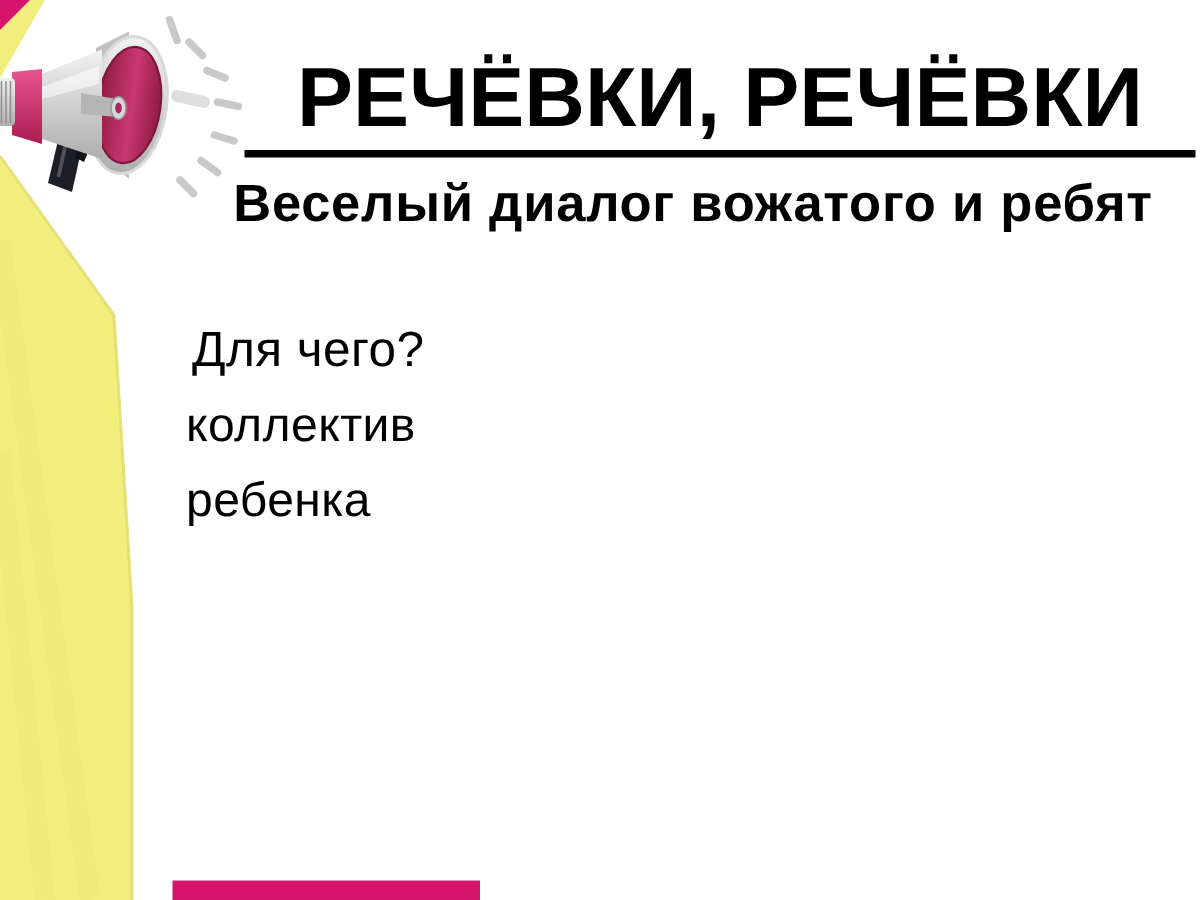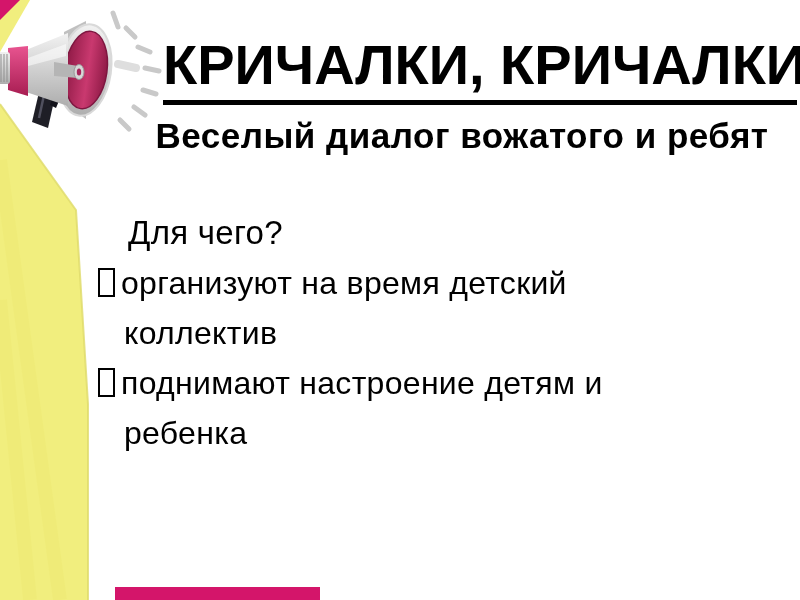--- a/index.html
+++ b/index.html
@@ -115,37 +115,31 @@
       <line x1="9" y1="48" x2="9" y2="76" stroke="#8f8f8f" stroke-width="1"></line>
     </g>
 
     <g>
       <polygon points="56,56 80,60 80,72 56,70" fill="#b5b5b5"></polygon>
       <ellipse cx="81" cy="66" rx="5" ry="7.5" fill="#d8d8d8" stroke="#9a9a9a"></ellipse>
       <ellipse cx="81" cy="66" rx="2.2" ry="3.6" fill="#a8245a"></ellipse>
     </g>
   </svg>
 
-  <div class="title">КРИЧАЛКИ, КРИЧАЛКИ</div>
+  <div class="title">РЕЧЁВКИ, РЕЧЁВКИ</div>
 
   <div class="subtitle">Веселый диалог вожатого и ребят</div>
 
   <div class="body">
     <div class="line q">Для чего?</div>
 
-    <div class="line">
-      <span class="tofu"></span><span>организуют на время детский</span>
-    </div>
     <div class="line cont">
       <span>коллектив</span>
     </div>
 
-    <div class="line">
-      <span class="tofu"></span><span>поднимают настроение детям и</span>
-    </div>
 
     <div class="line cont">
       <span>ребенка</span>
     </div>
   </div>
 
   <div class="accent-bar"></div>
 
 </div>
 

